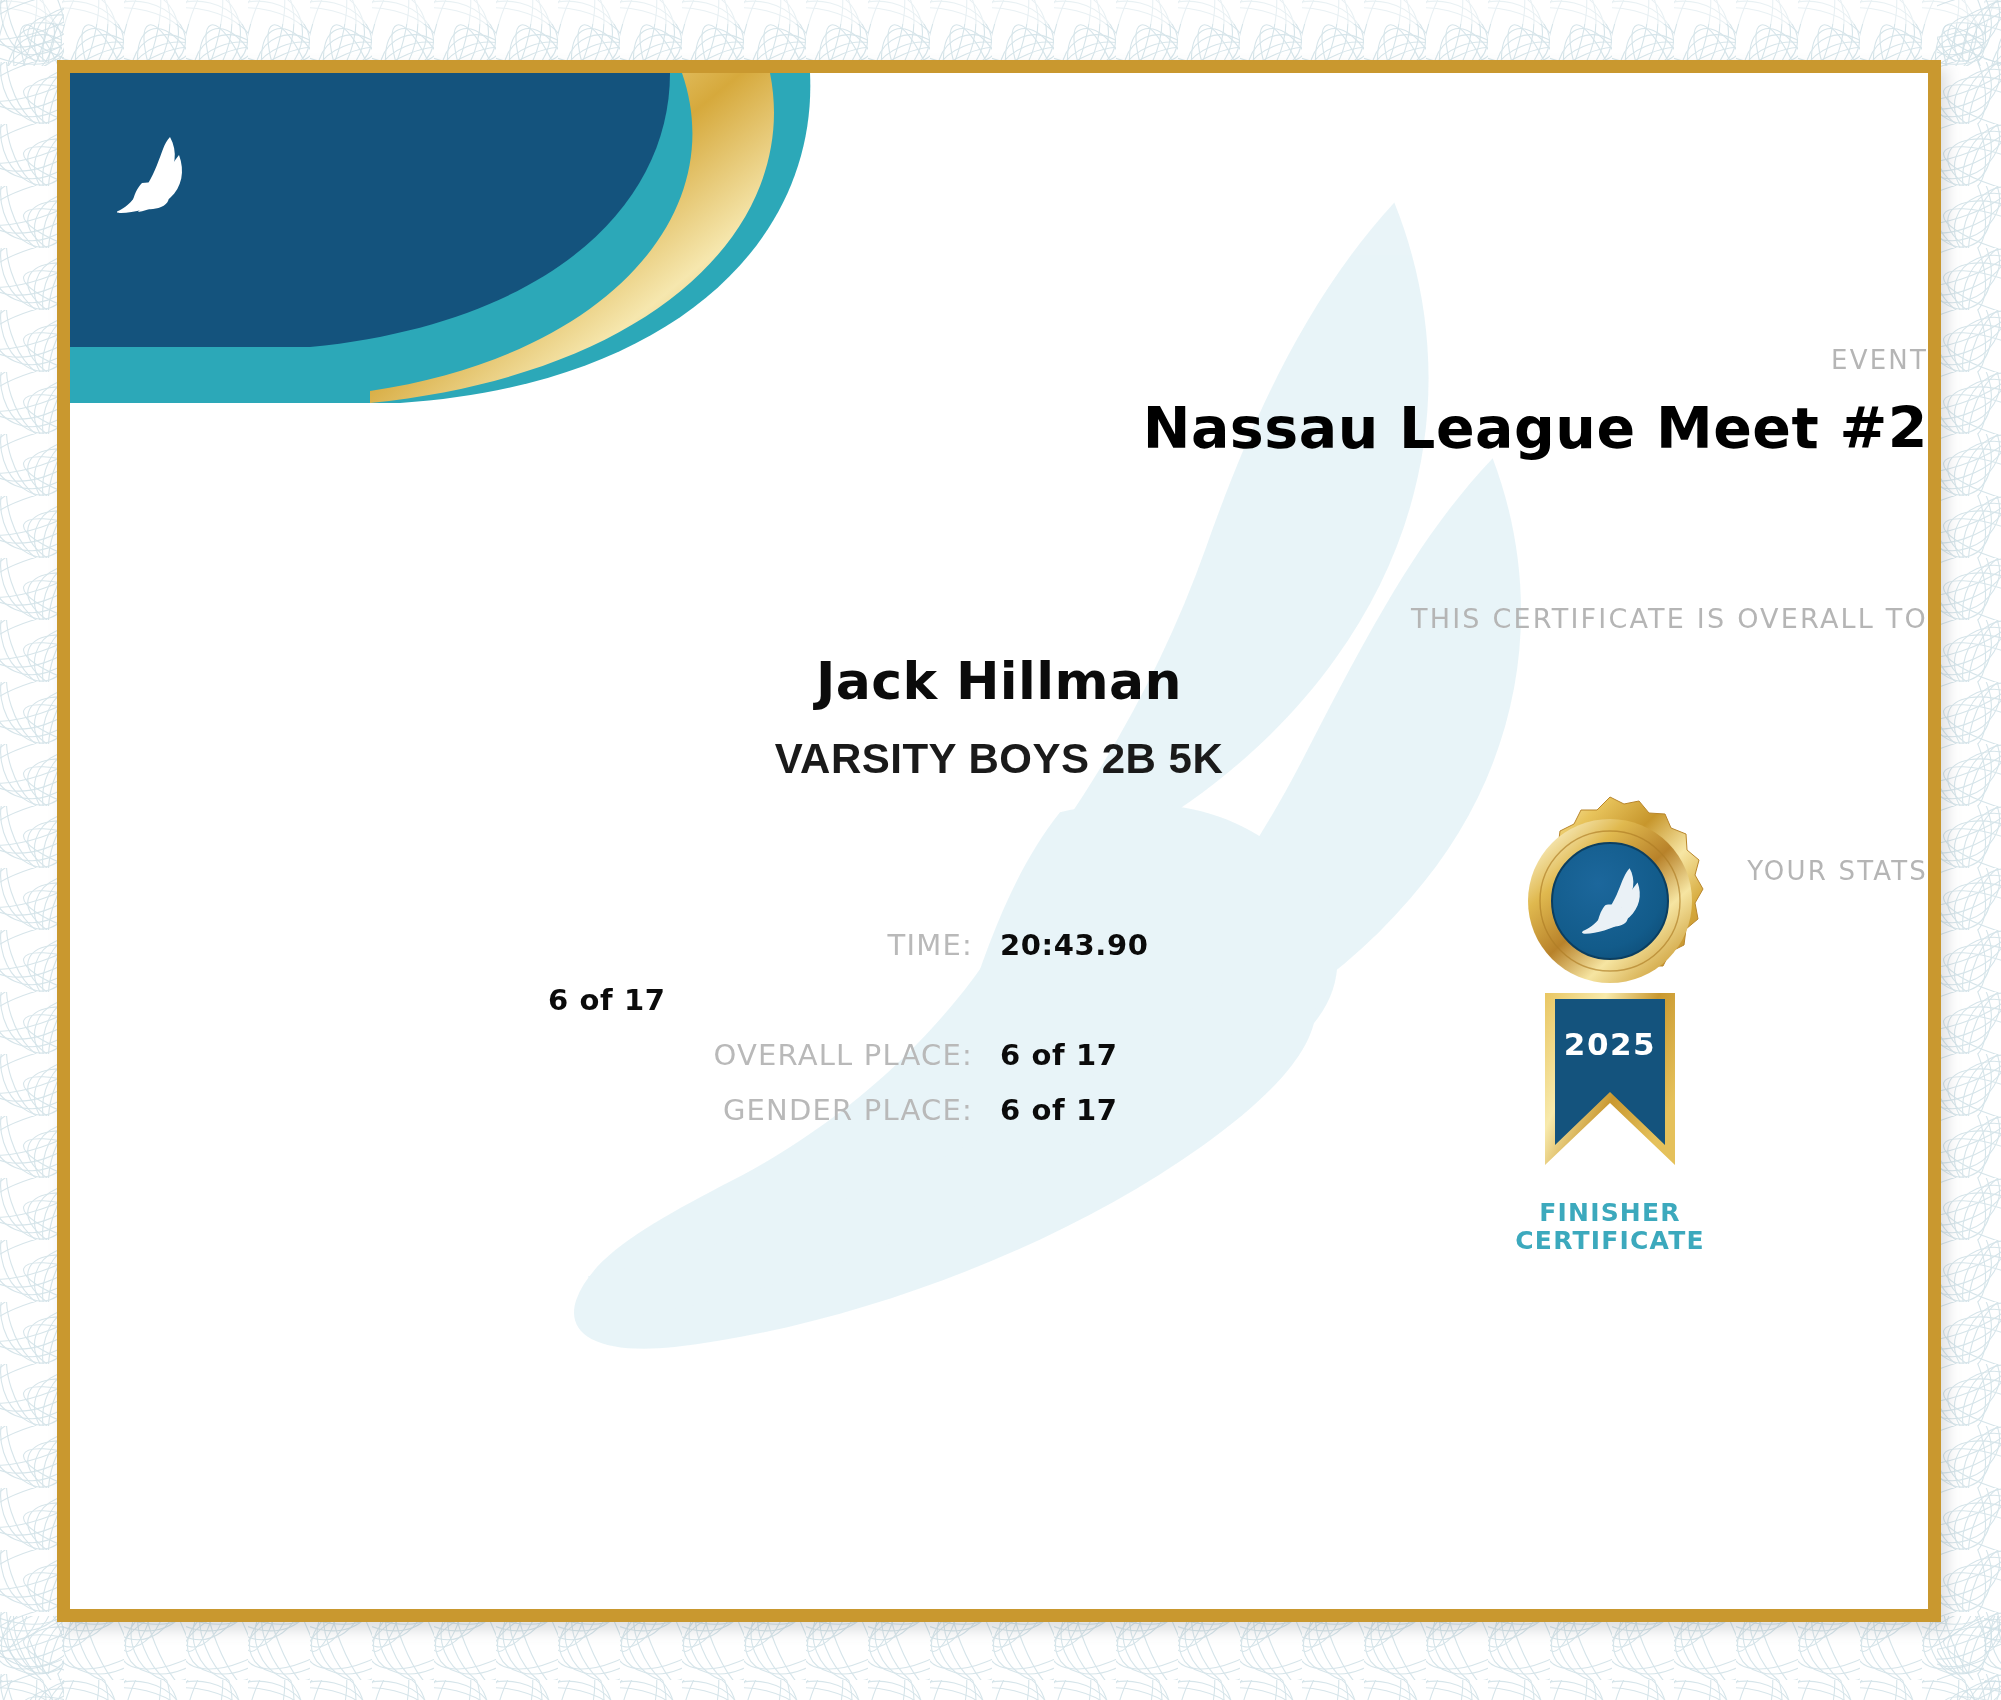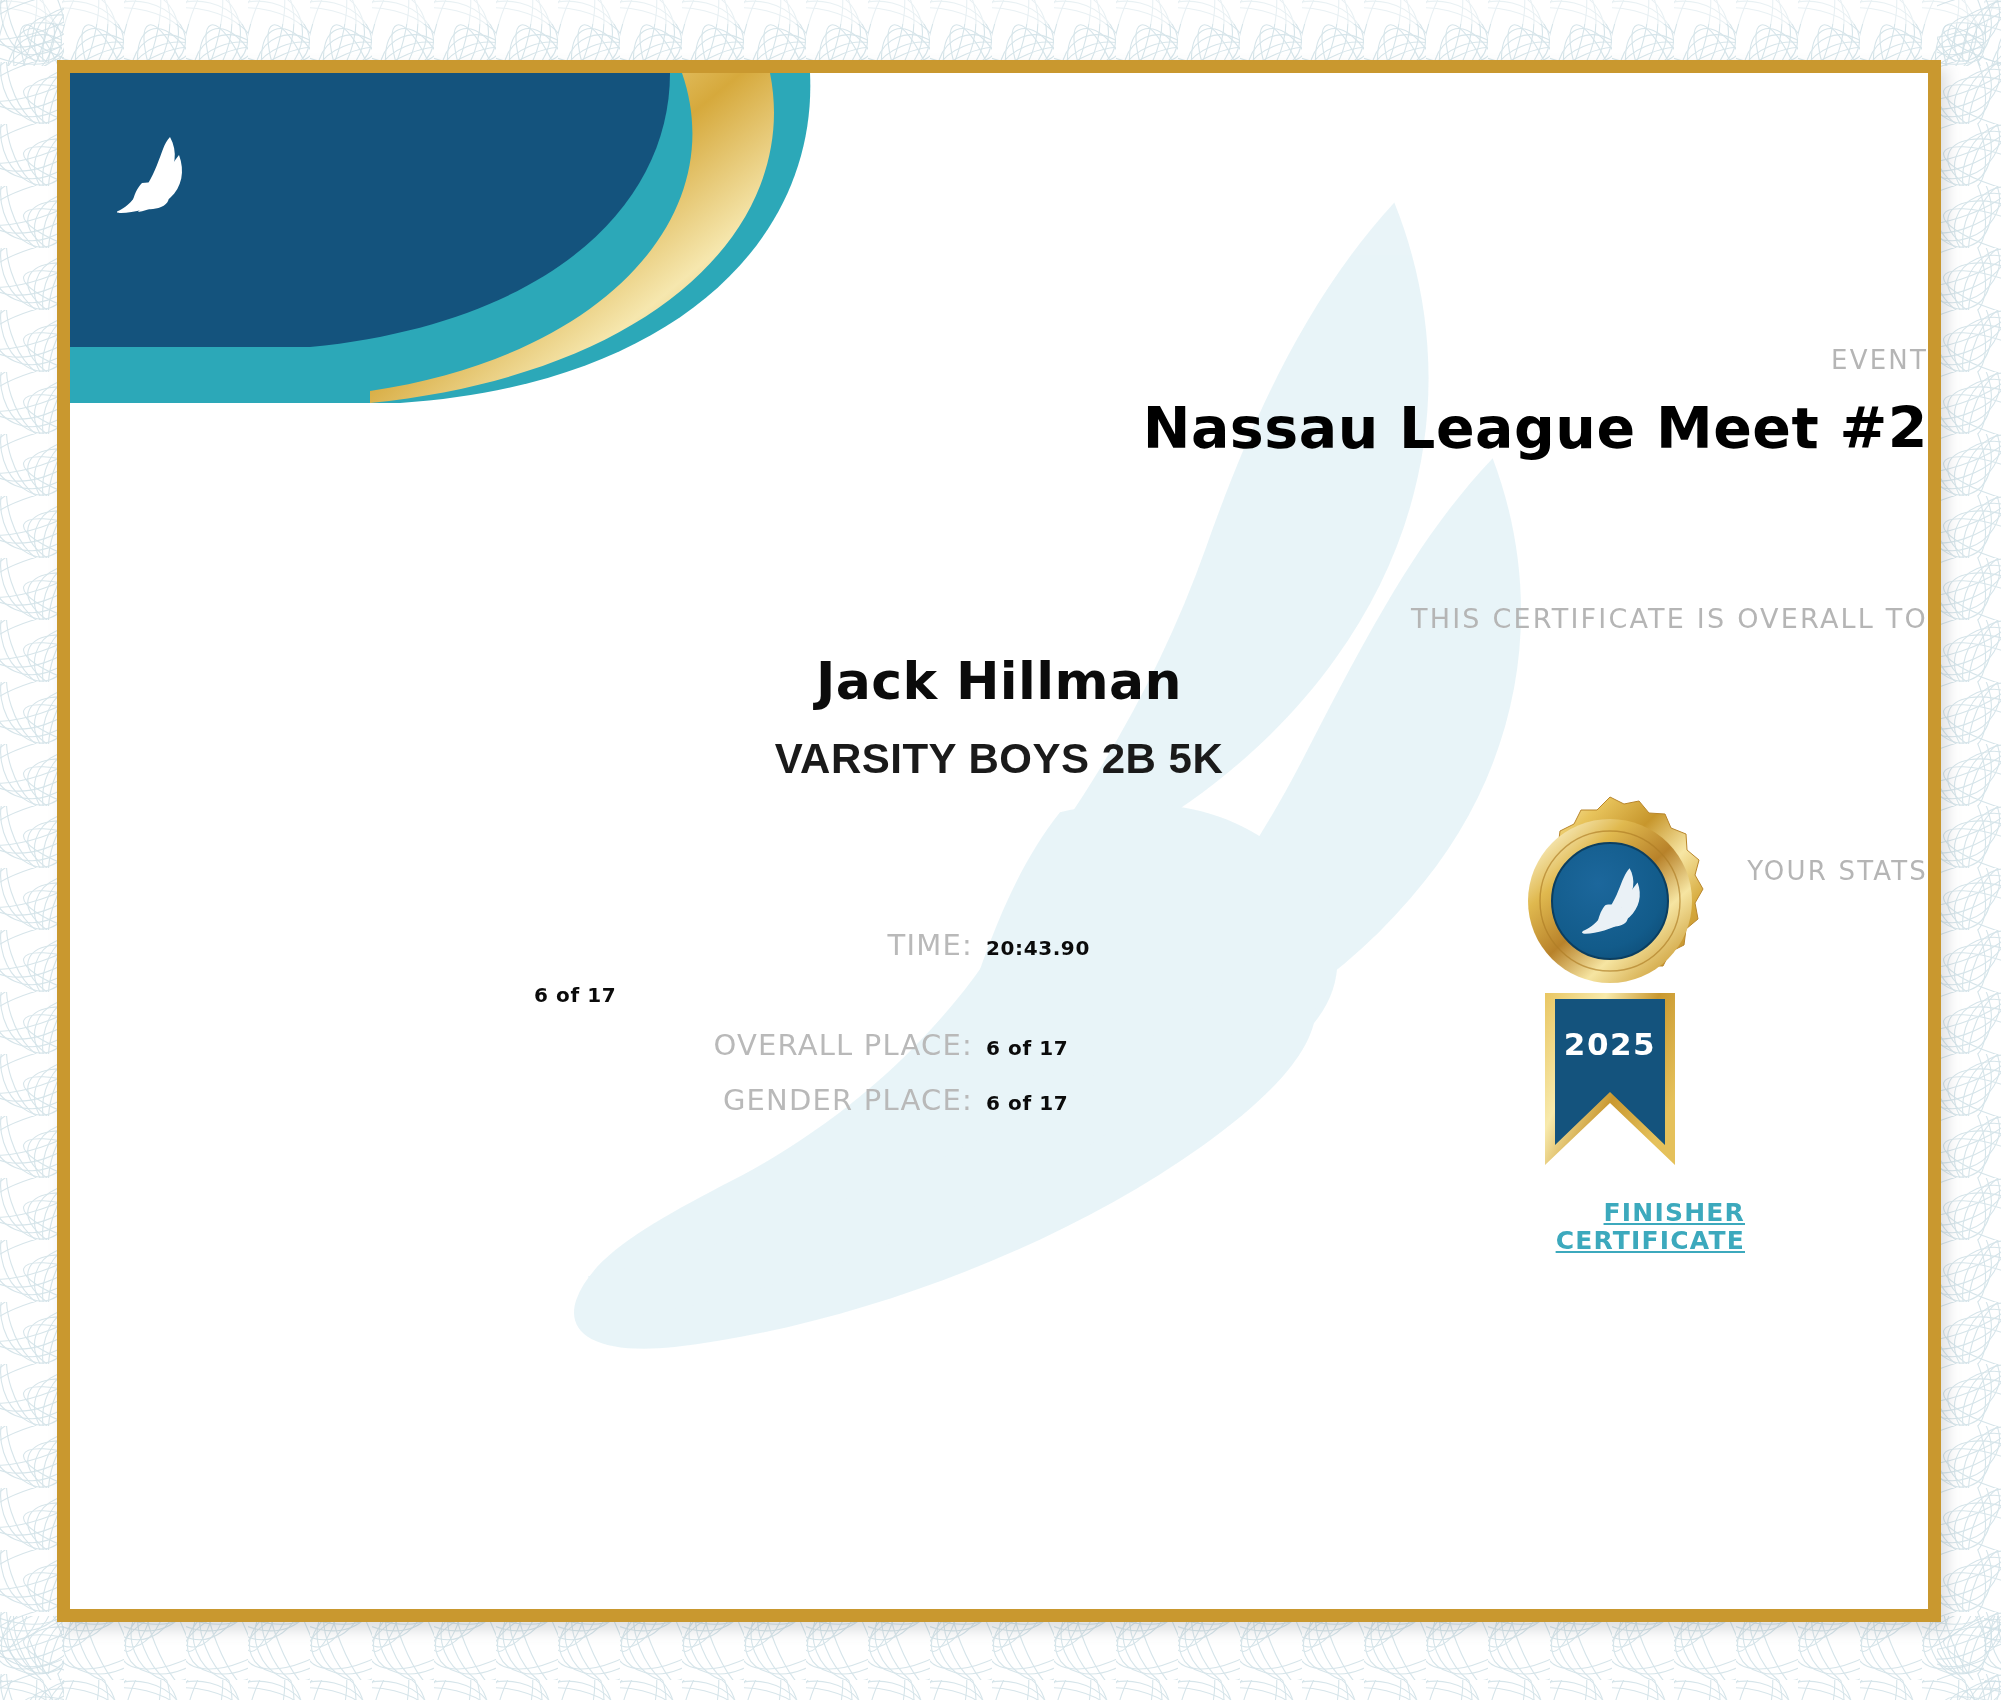--- a/index.html
+++ b/index.html
@@ -178,24 +178,24 @@
     font-family: "DejaVu Sans", sans-serif;
     font-size: 29px;
     font-weight: 400;
     letter-spacing: 1.2px;
     text-align: right;
     flex: 0 0 auto;
   }
   .stat-val {
     color: #0b0b0b;
     font-family: "DejaVu Sans", sans-serif;
-    font-size: 20px;
+    font-size: 29px;
     font-weight: 700;
     letter-spacing: 0.6px;
-    margin-left: 13px;
+    margin-left: 27px;
     flex: 0 0 auto;
   }
   .stat-align {
     display: flex;
     align-items: baseline;
     width: 1000px;
     justify-content: flex-start;
   }
   .stat-keycell {
     width: 452px;
@@ -213,22 +213,21 @@
   }
   .seal svg { display: block; }
   .seal-caption {
     margin-top: 6px;
     font-family: "DejaVu Sans", sans-serif;
     font-size: 25px;
     font-weight: 700;
     color: #3ca9bd;
     letter-spacing: 1.2px;
     line-height: 1.12;
-    text-align: right;
-    text-decoration: underline;
+    text-align: center;
   }
 </style>
 </head>
 <body>
 
 <div class="page">
 
   <svg class="guilloche" width="2001" height="1700" viewBox="0 0 2001 1700" aria-hidden="true">
     <defs>
       <g id="gl-unit">

